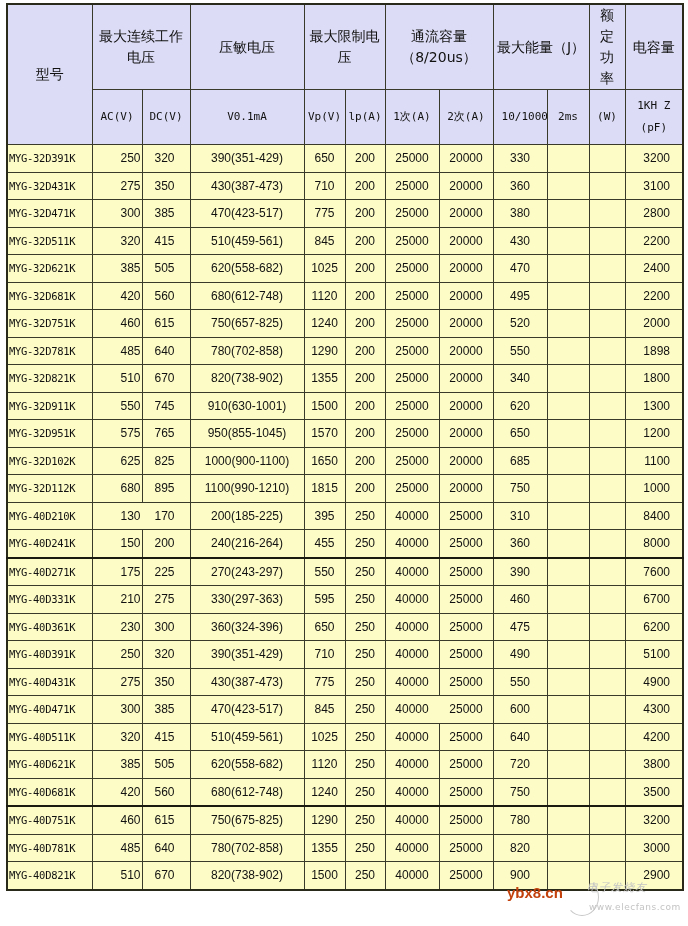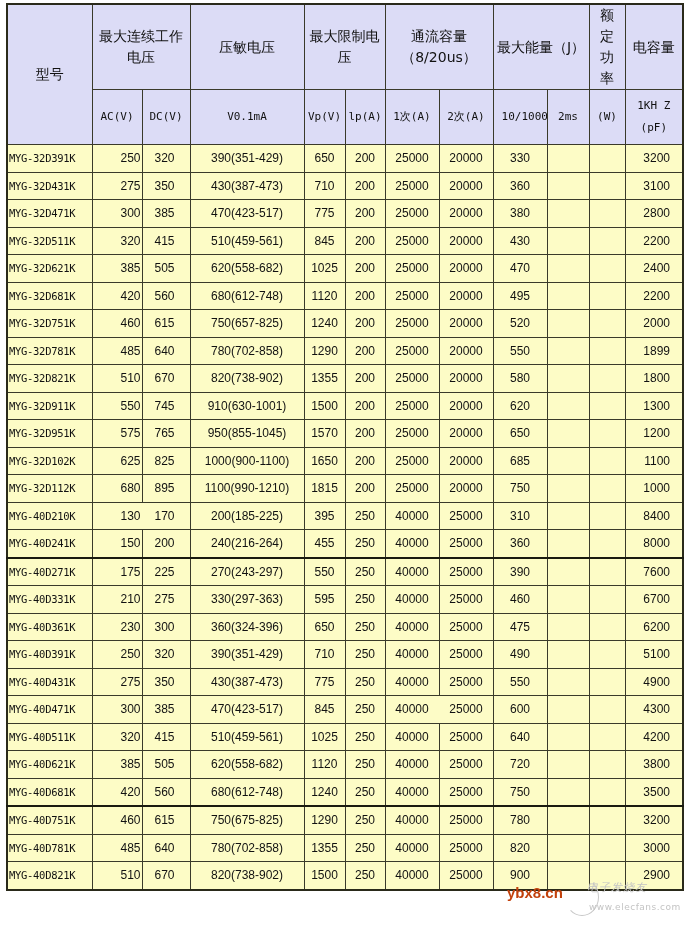--- a/index.html
+++ b/index.html
@@ -211,32 +211,32 @@
         <td class="ac">485</td>
         <td class="dc">640</td>
         <td>780(702-858)</td>
         <td>1290</td>
         <td>200</td>
         <td>25000</td>
         <td>20000</td>
         <td>550</td>
         <td></td>
         <td></td>
-        <td class="cap">1899</td>
+        <td class="cap">1898</td>
       </tr>
       <tr>
         <td class="model">MYG-32D821K</td>
         <td class="ac">510</td>
         <td class="dc">670</td>
         <td>820(738-902)</td>
         <td>1355</td>
         <td>200</td>
         <td>25000</td>
         <td>20000</td>
-        <td>580</td>
+        <td>340</td>
         <td></td>
         <td></td>
         <td class="cap">1800</td>
       </tr>
       <tr>
         <td class="model">MYG-32D911K</td>
         <td class="ac">550</td>
         <td class="dc">745</td>
         <td>910(630-1001)</td>
         <td>1500</td>

